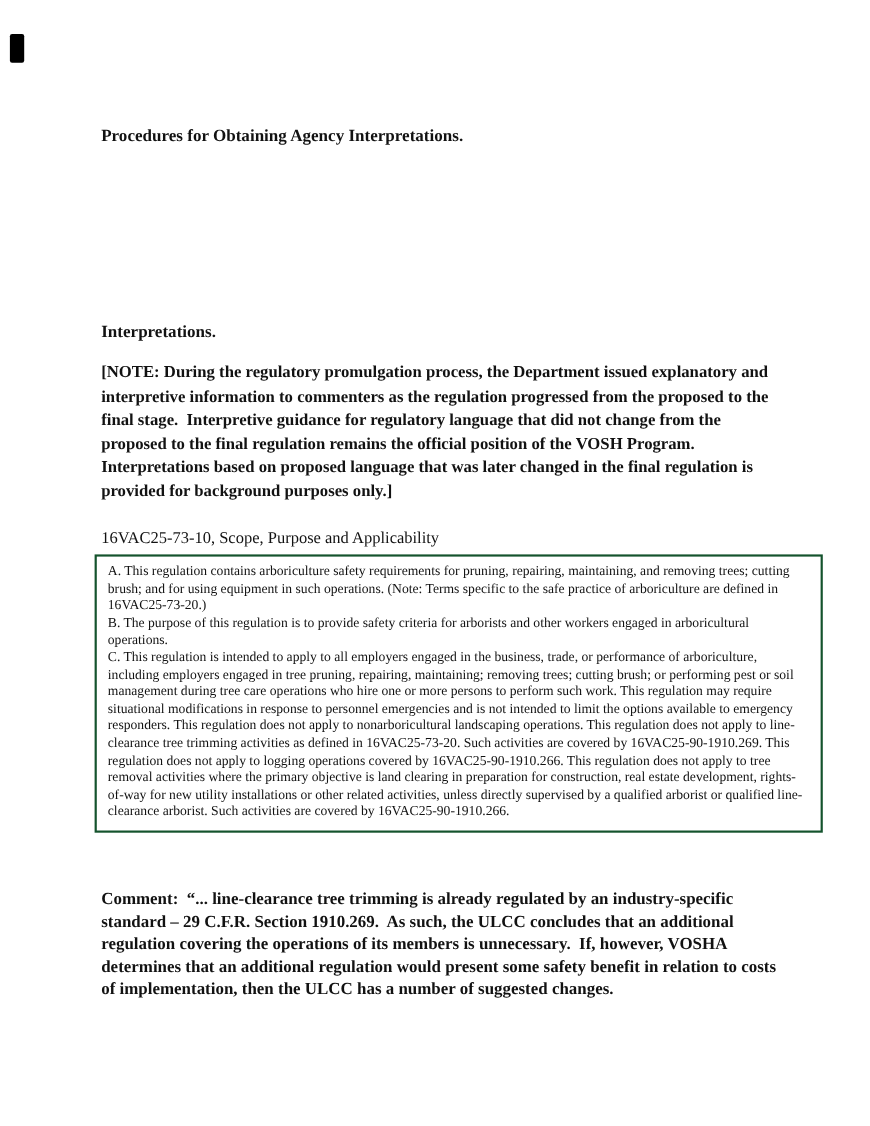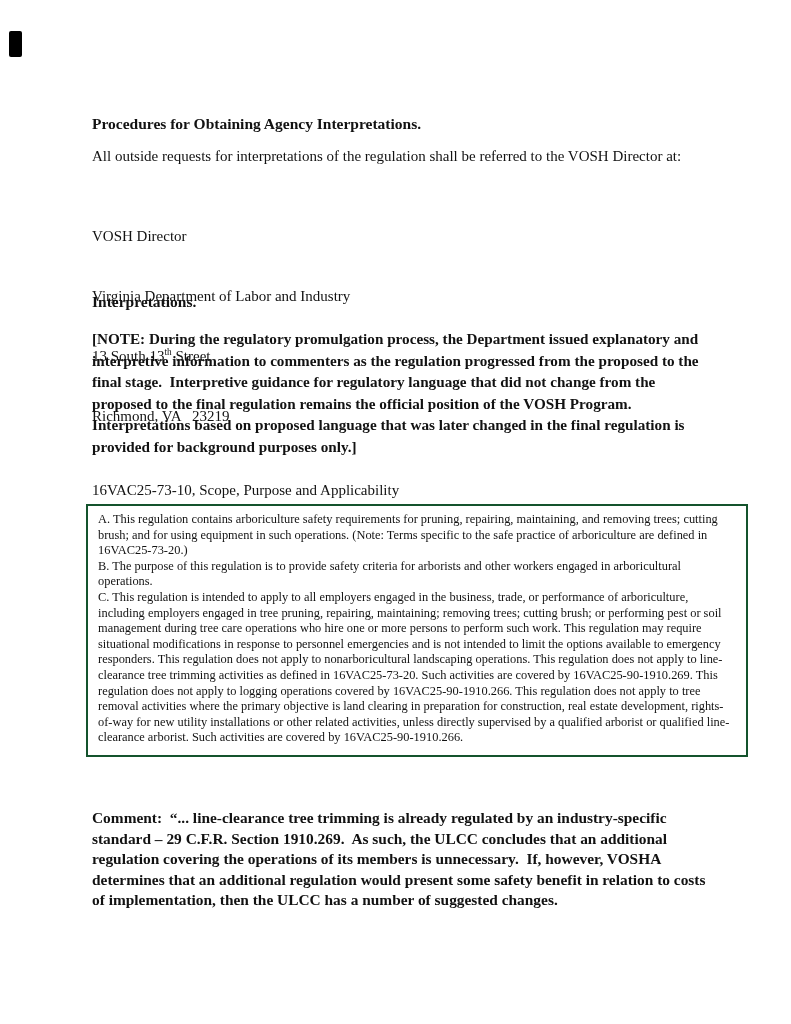--- a/index.html
+++ b/index.html
@@ -47,28 +47,21 @@
 </head>
 <body>
 
 <div style="width:791px;height:1024px;position:relative;">
 
   <div class="corner-mark"></div>
 
 
   <p id="procedures" class="blk bold heading">Procedures for Obtaining Agency Interpretations.</p>
 
-  <p id="intro" class="blk">All outside requests for interpretations of the regulation shall be referred to the VOSH Director at:</p>
 
-  <div id="address" class="blk">
-    <p>VOSH Director</p>
-    <p>Virginia Department of Labor and Industry</p>
-    <p><span>13 South 13</span><sup>th</sup><span> Street</span></p>
-    <p>Richmond, VA   23219</p>
-  </div>
 
   <p id="interp" class="blk bold heading">Interpretations.</p>
 
   <p id="note" class="blk bold"><span>[NOTE: During the regulatory promulgation process, the Department issued explanatory and interpretive information to commenters as the regulation progressed from the proposed to the final stage.  Interpretive guidance for regulatory language that </span><span class="u">did not</span><span> change from the proposed to the final regulation remains the official position of the VOSH Program.  </span><span class="u">Interpretations based on proposed language that was later changed in the final regulation is provided for background purposes only.]</span></p>
 
   <p id="section" class="blk underline">16VAC25-73-10, Scope, Purpose and Applicability</p>
 
   <div id="regbox">
       <div class="reg-par">A. This regulation contains arboriculture safety requirements for pruning, repairing, maintaining, and removing trees; cutting brush; and for using equipment in such operations. (Note: Terms specific to the safe practice of arboriculture are defined in 16VAC25-73-20.)</div>
       <div class="reg-par">B. The purpose of this regulation is to provide safety criteria for arborists and other workers engaged in arboricultural operations.</div>

